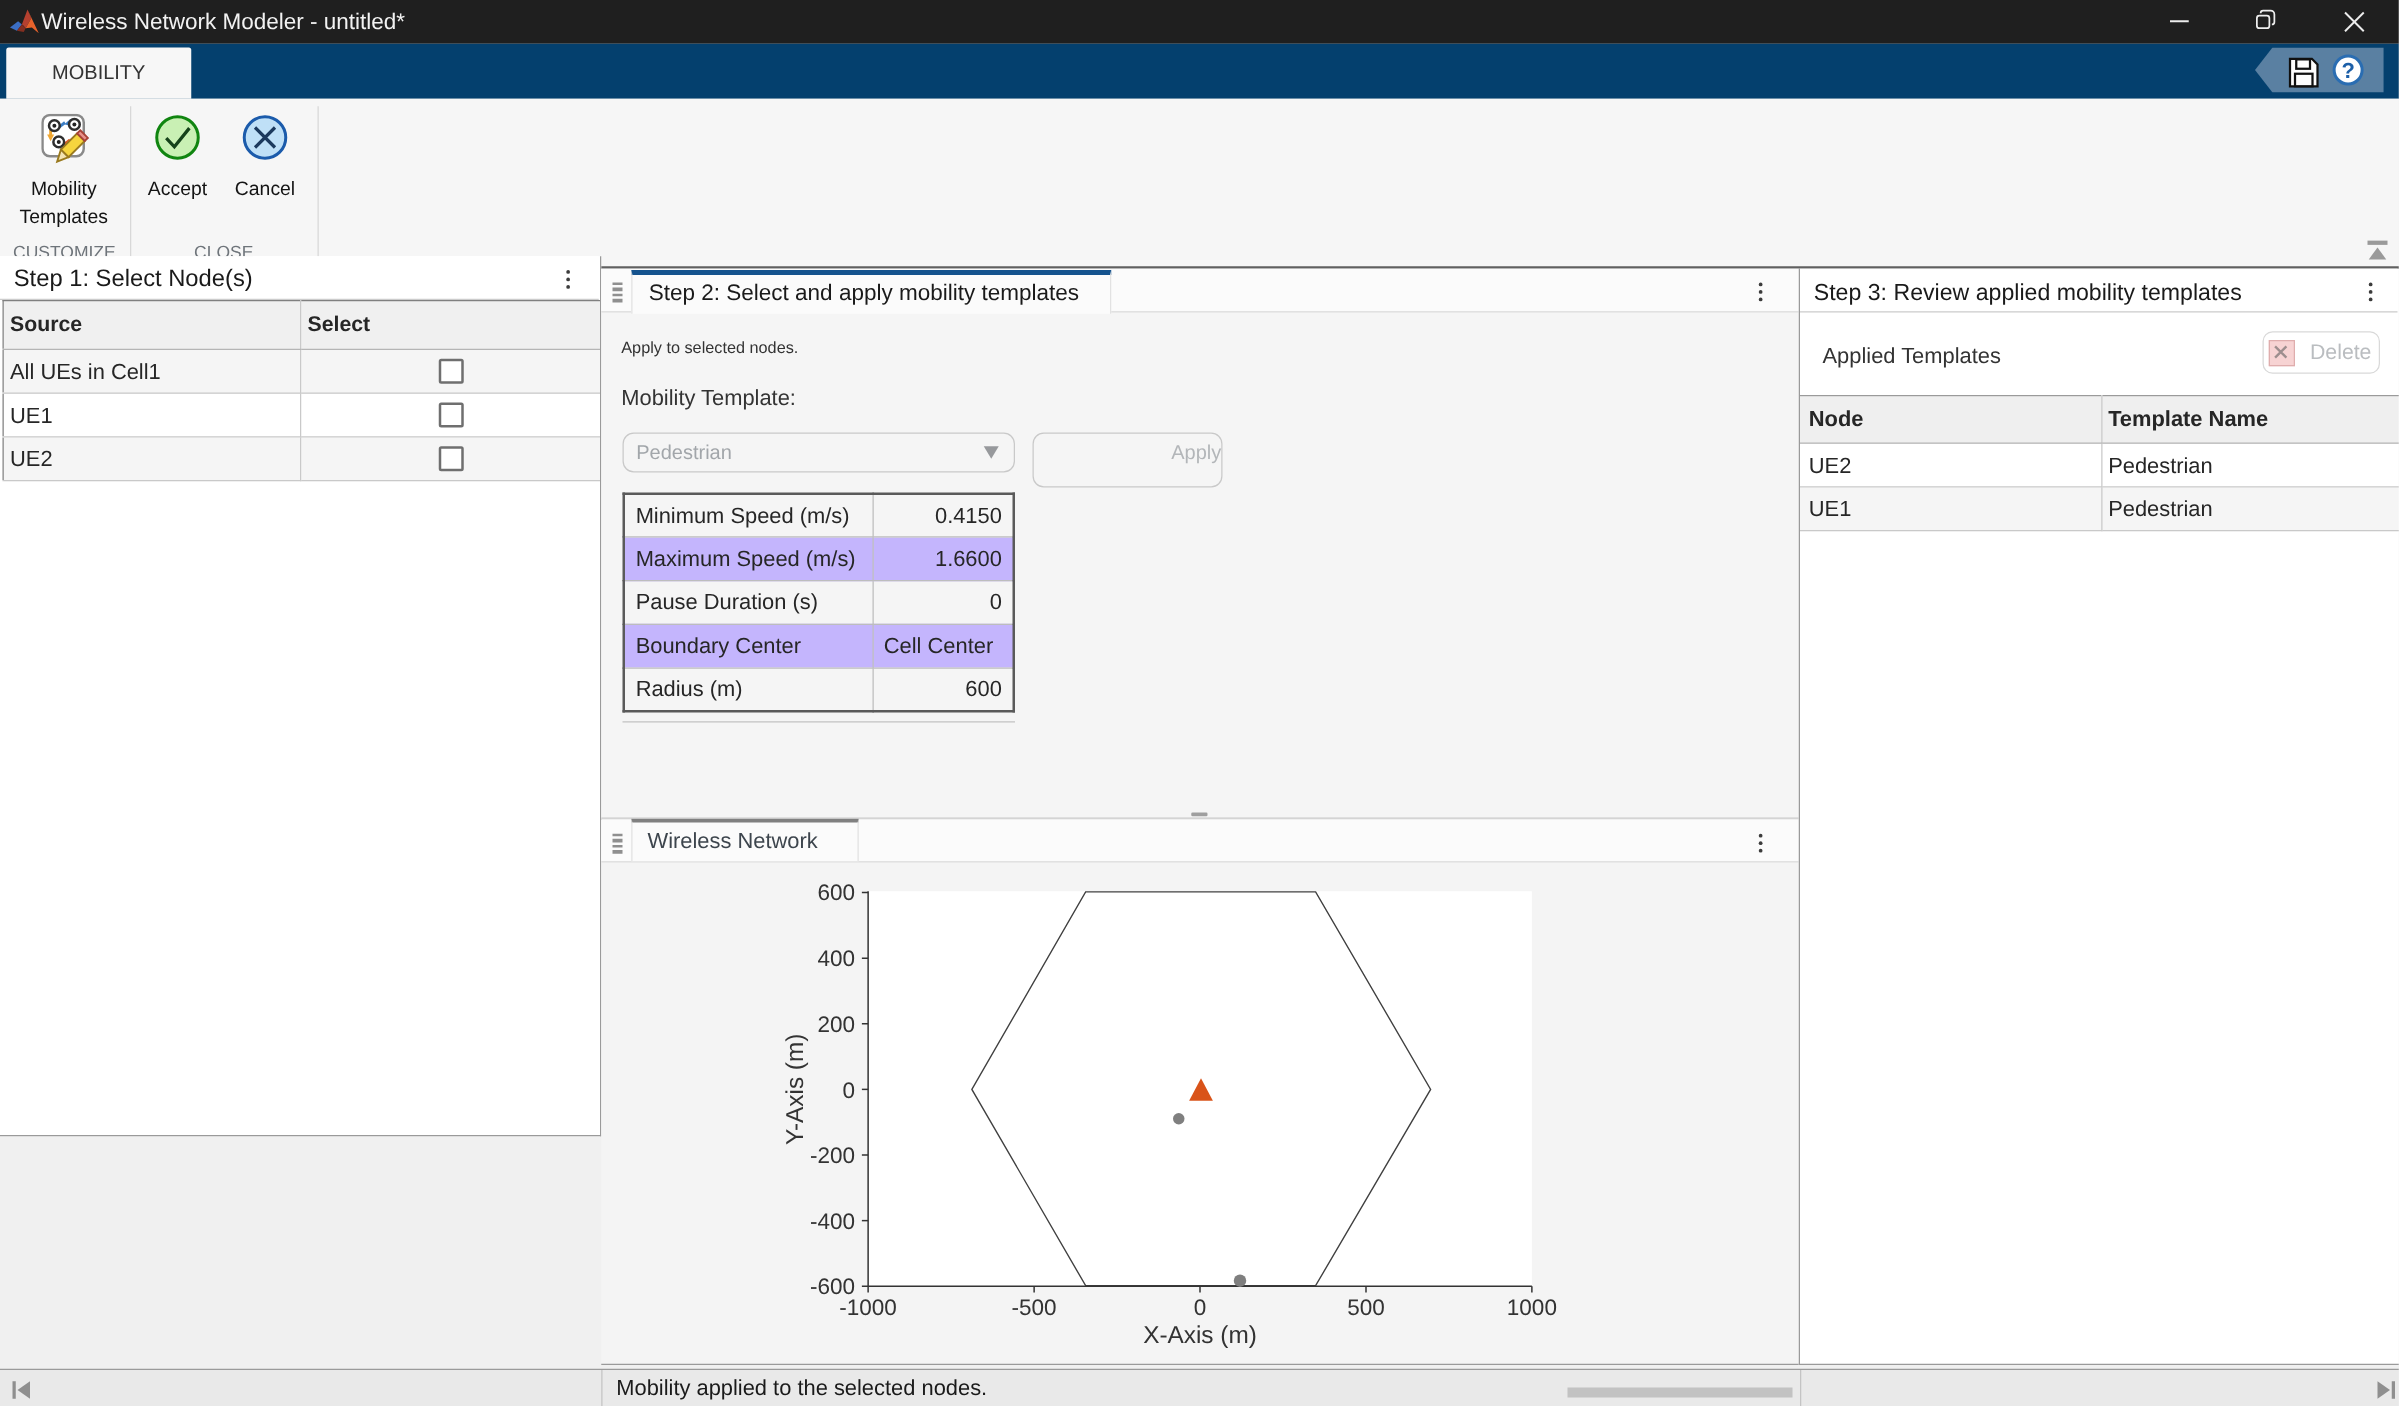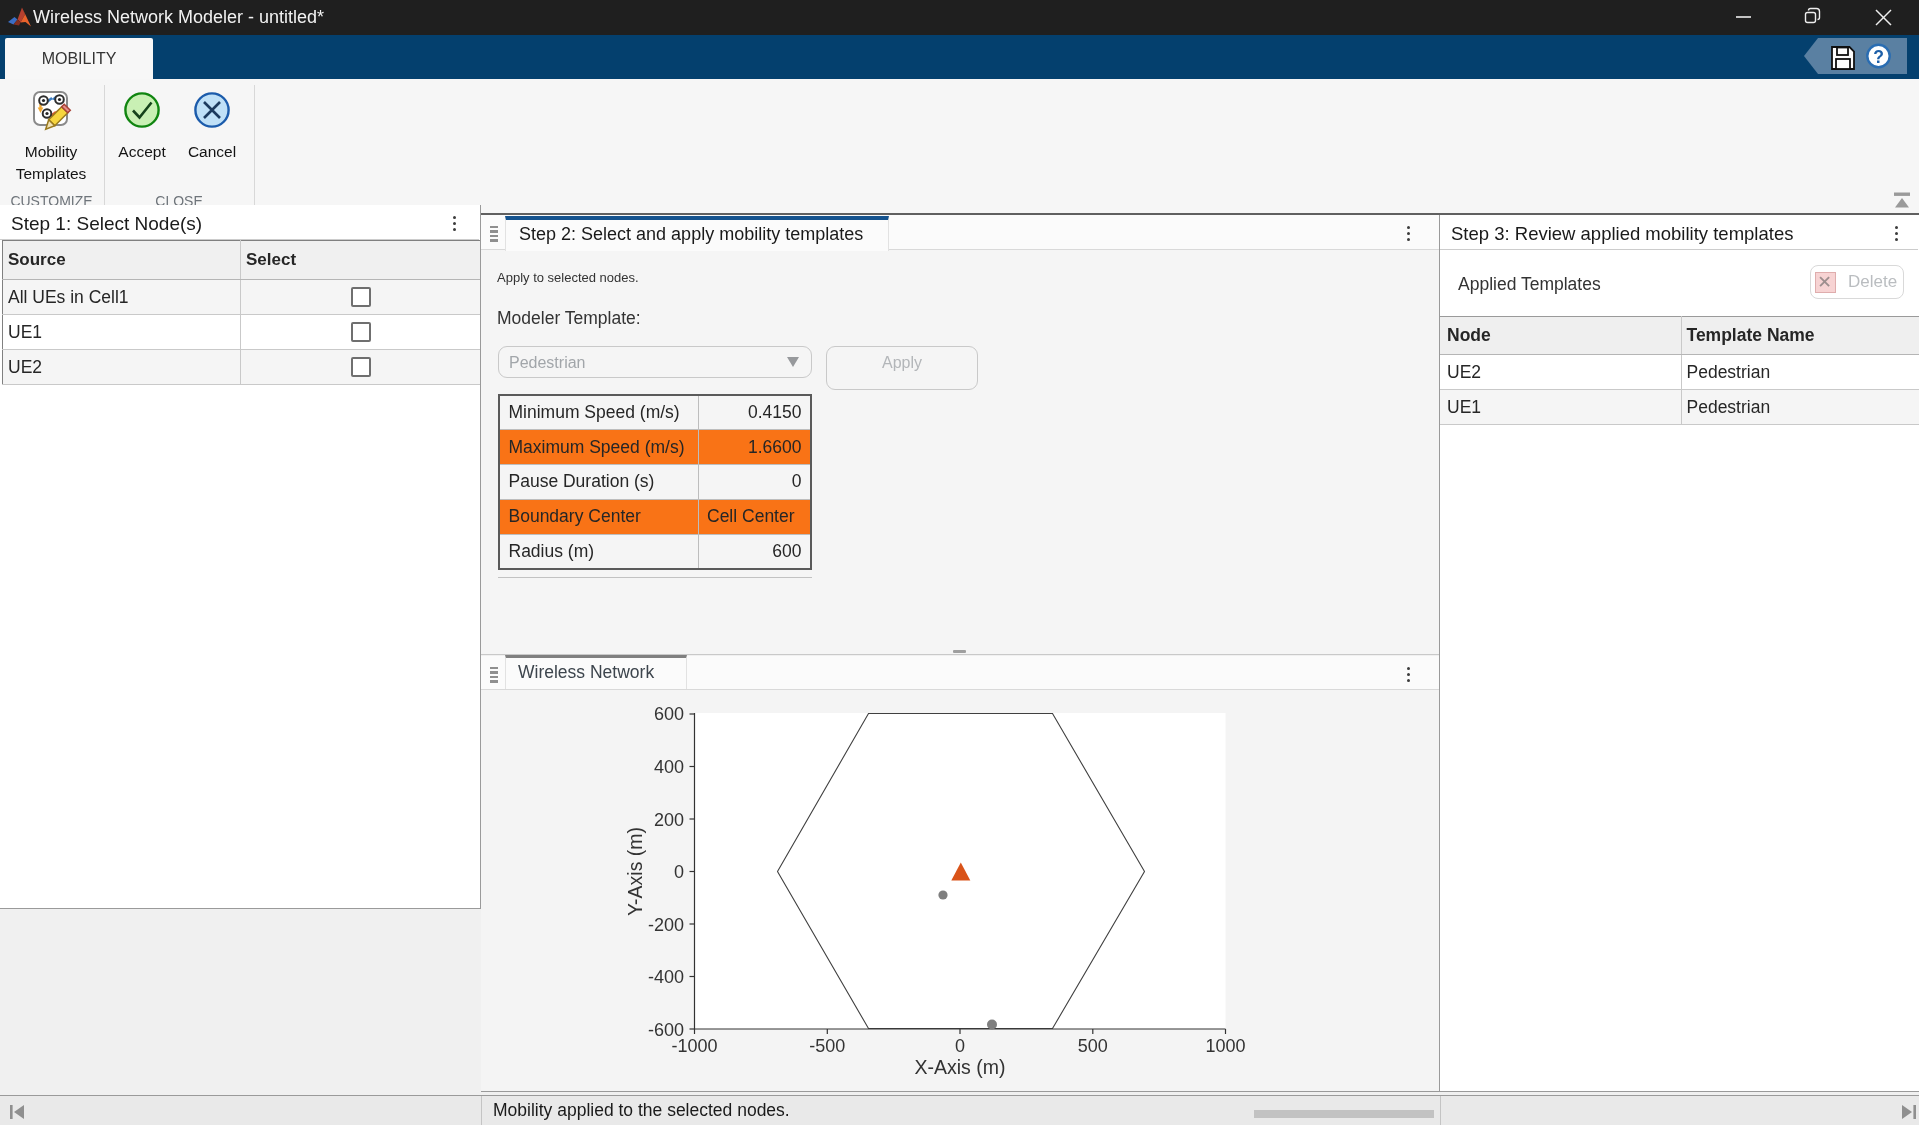--- a/index.html
+++ b/index.html
@@ -54,34 +54,34 @@
   #t1 .c1 { width:238px; padding-left:5px; border-right:1px solid #c9c9c9; }
   #t1 tr.alt { background:#f5f5f5; }
   .cbx { display:block; margin:0 auto; width:20px; height:20px; border:2px solid #6f6f6f; border-radius:2px; background:#fff; }
 
   
   #t2 { position:absolute; left:16.5px; top:179px; width:314px; border:2px solid #5a5a5a; }
   #t2 td { height:34.8px; font-size:17.5px; border-bottom:1px solid #bdbdbd; }
   #t2 td.k { width:200px; padding-left:9px; border-right:1px solid #bdbdbd; }
   #t2 td.v { text-align:right; padding-right:8px;margin-left:48px; }
   #t2 td.vl { text-align:left; padding-left:8px;margin-left:44px; }
-  #t2 tr.alt { background:#f97316; }
+  #t2 tr.alt { background:#c4b5fd; }
   #t2u { position:absolute; left:16.5px; top:362px; width:314px; height:1px; background:#c2c2c2; }
 
   
   #t3 { position:absolute; left:0px; top:101px; width:479px; border-top:1.5px solid #9a9a9a; }
   #t3 th { height:38px; background:#efefef; text-align:left; font-size:17.5px; border-bottom:1px solid #b5b5b5; }
   #t3 td { height:35px; font-size:17.5px; border-bottom:1px solid #c9c9c9; }
   #t3 .c1 { width:241px; padding-left:7px; border-right:1px solid #c9c9c9; }
   #t3 tr.alt { background:#f5f5f5; }
 
   
   #dd { position:absolute; left:17px; top:130.5px; width:314px; height:32.5px; border:1px solid #c9c9c9; border-radius:9px; color:#a2a6aa; font-size:16px; line-height:31px; padding-left:10px; }
   #dd .arr { position:absolute; right:12px; top:10px; width:0; height:0; border-left:6px solid transparent; border-right:6px solid transparent; border-top:10.5px solid #97999c; }
-  #applybtn { position:absolute; left:345px; top:130.5px; width:152px; height:44px; border:1px solid #c9c9c9; border-radius:9px; color:#b3b6b9; font-size:16px; text-align:center; line-height:31px; }
+  #applybtn { position:absolute; left:345px; top:130.5px; width:152px; height:44px; border:1px solid #c9c9c9; border-radius:9px; color:#b3b6b9; font-size:16px; text-align:right; line-height:31px; }
 
   
   #delbtn { position:absolute; left:370px; top:50px; width:94px; height:34px; border:1px solid #d9d9d9; border-radius:8px; }
   #delbtn .ico { position:absolute; left:4px; top:5.5px; width:21px; height:21px; background:#f6cfd0; border:1px dashed #dba5a6; }
   #delbtn .txt { position:absolute; left:37px; top:0; font-size:17px; color:#babdc0; line-height:32px; }
 
   
   #statusbar { left:0; top:1095px; width:1919px; height:30px; background:#e9e9e9; border-top:1.5px solid #9a9a9a; }
   #status-text { position:absolute; left:493px; top:0; font-size:17.5px; color:#1a1a1a; line-height:29px; }
   #sthumb { position:absolute; left:1254px; top:14px; width:180px; height:7.5px; background:#c2c2c2; }
@@ -213,21 +213,21 @@
       <i></i>
       <i></i>
       <i></i>
     </div>
   <div class="dots3" style="left:926px;top:11px">
       <i></i>
       <i></i>
       <i></i>
     </div>
   <div class="abs" style="left:16px;top:55px;font-size:13px;color:#333">Apply to selected nodes.</div>
-  <div class="abs" style="left:16px;top:93px;font-size:17.5px;color:#333">Modeler Template:</div>
+  <div class="abs" style="left:16px;top:93px;font-size:17.5px;color:#333">Mobility Template:</div>
   <div id="dd">Pedestrian<span class="arr"></span></div>
   <div id="applybtn">Apply</div>
   <table id="t2">
     <tbody>
         <tr>
           <td class="k">Minimum Speed (m/s)</td>
           <td class="v">0.4150</td>
         </tr>
     <tr class="alt">
           <td class="k">Maximum Speed (m/s)</td>

